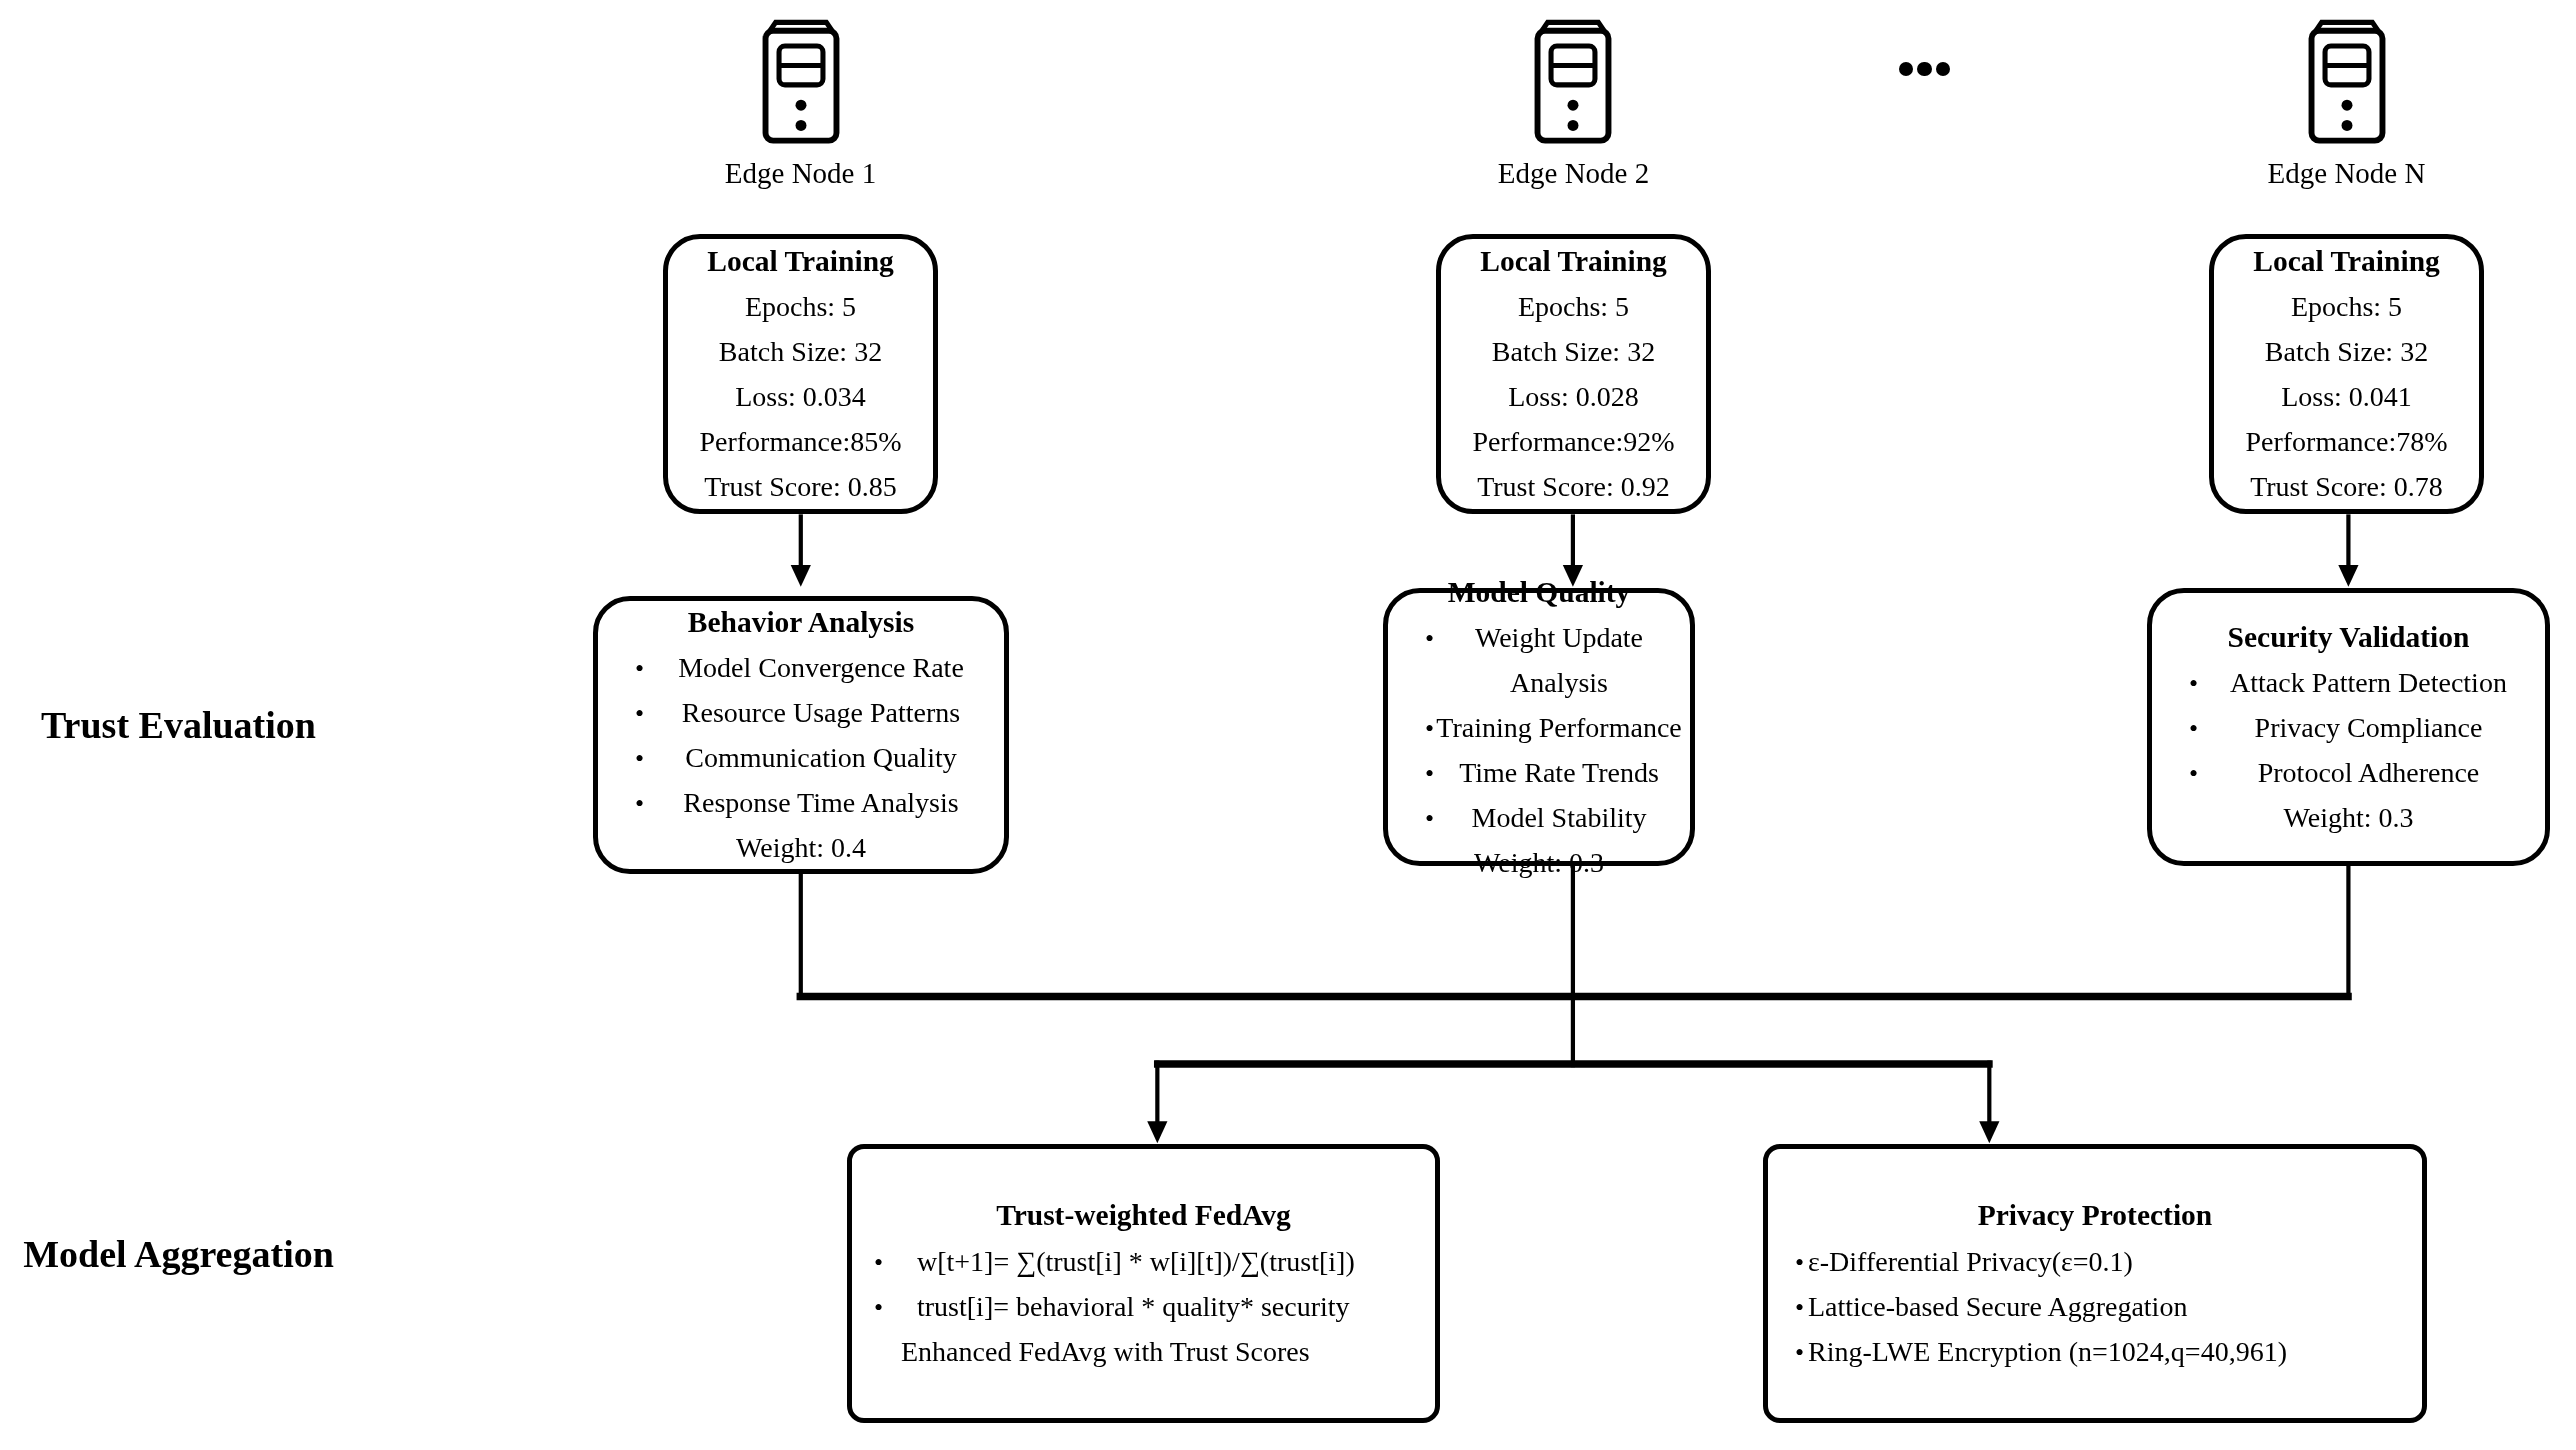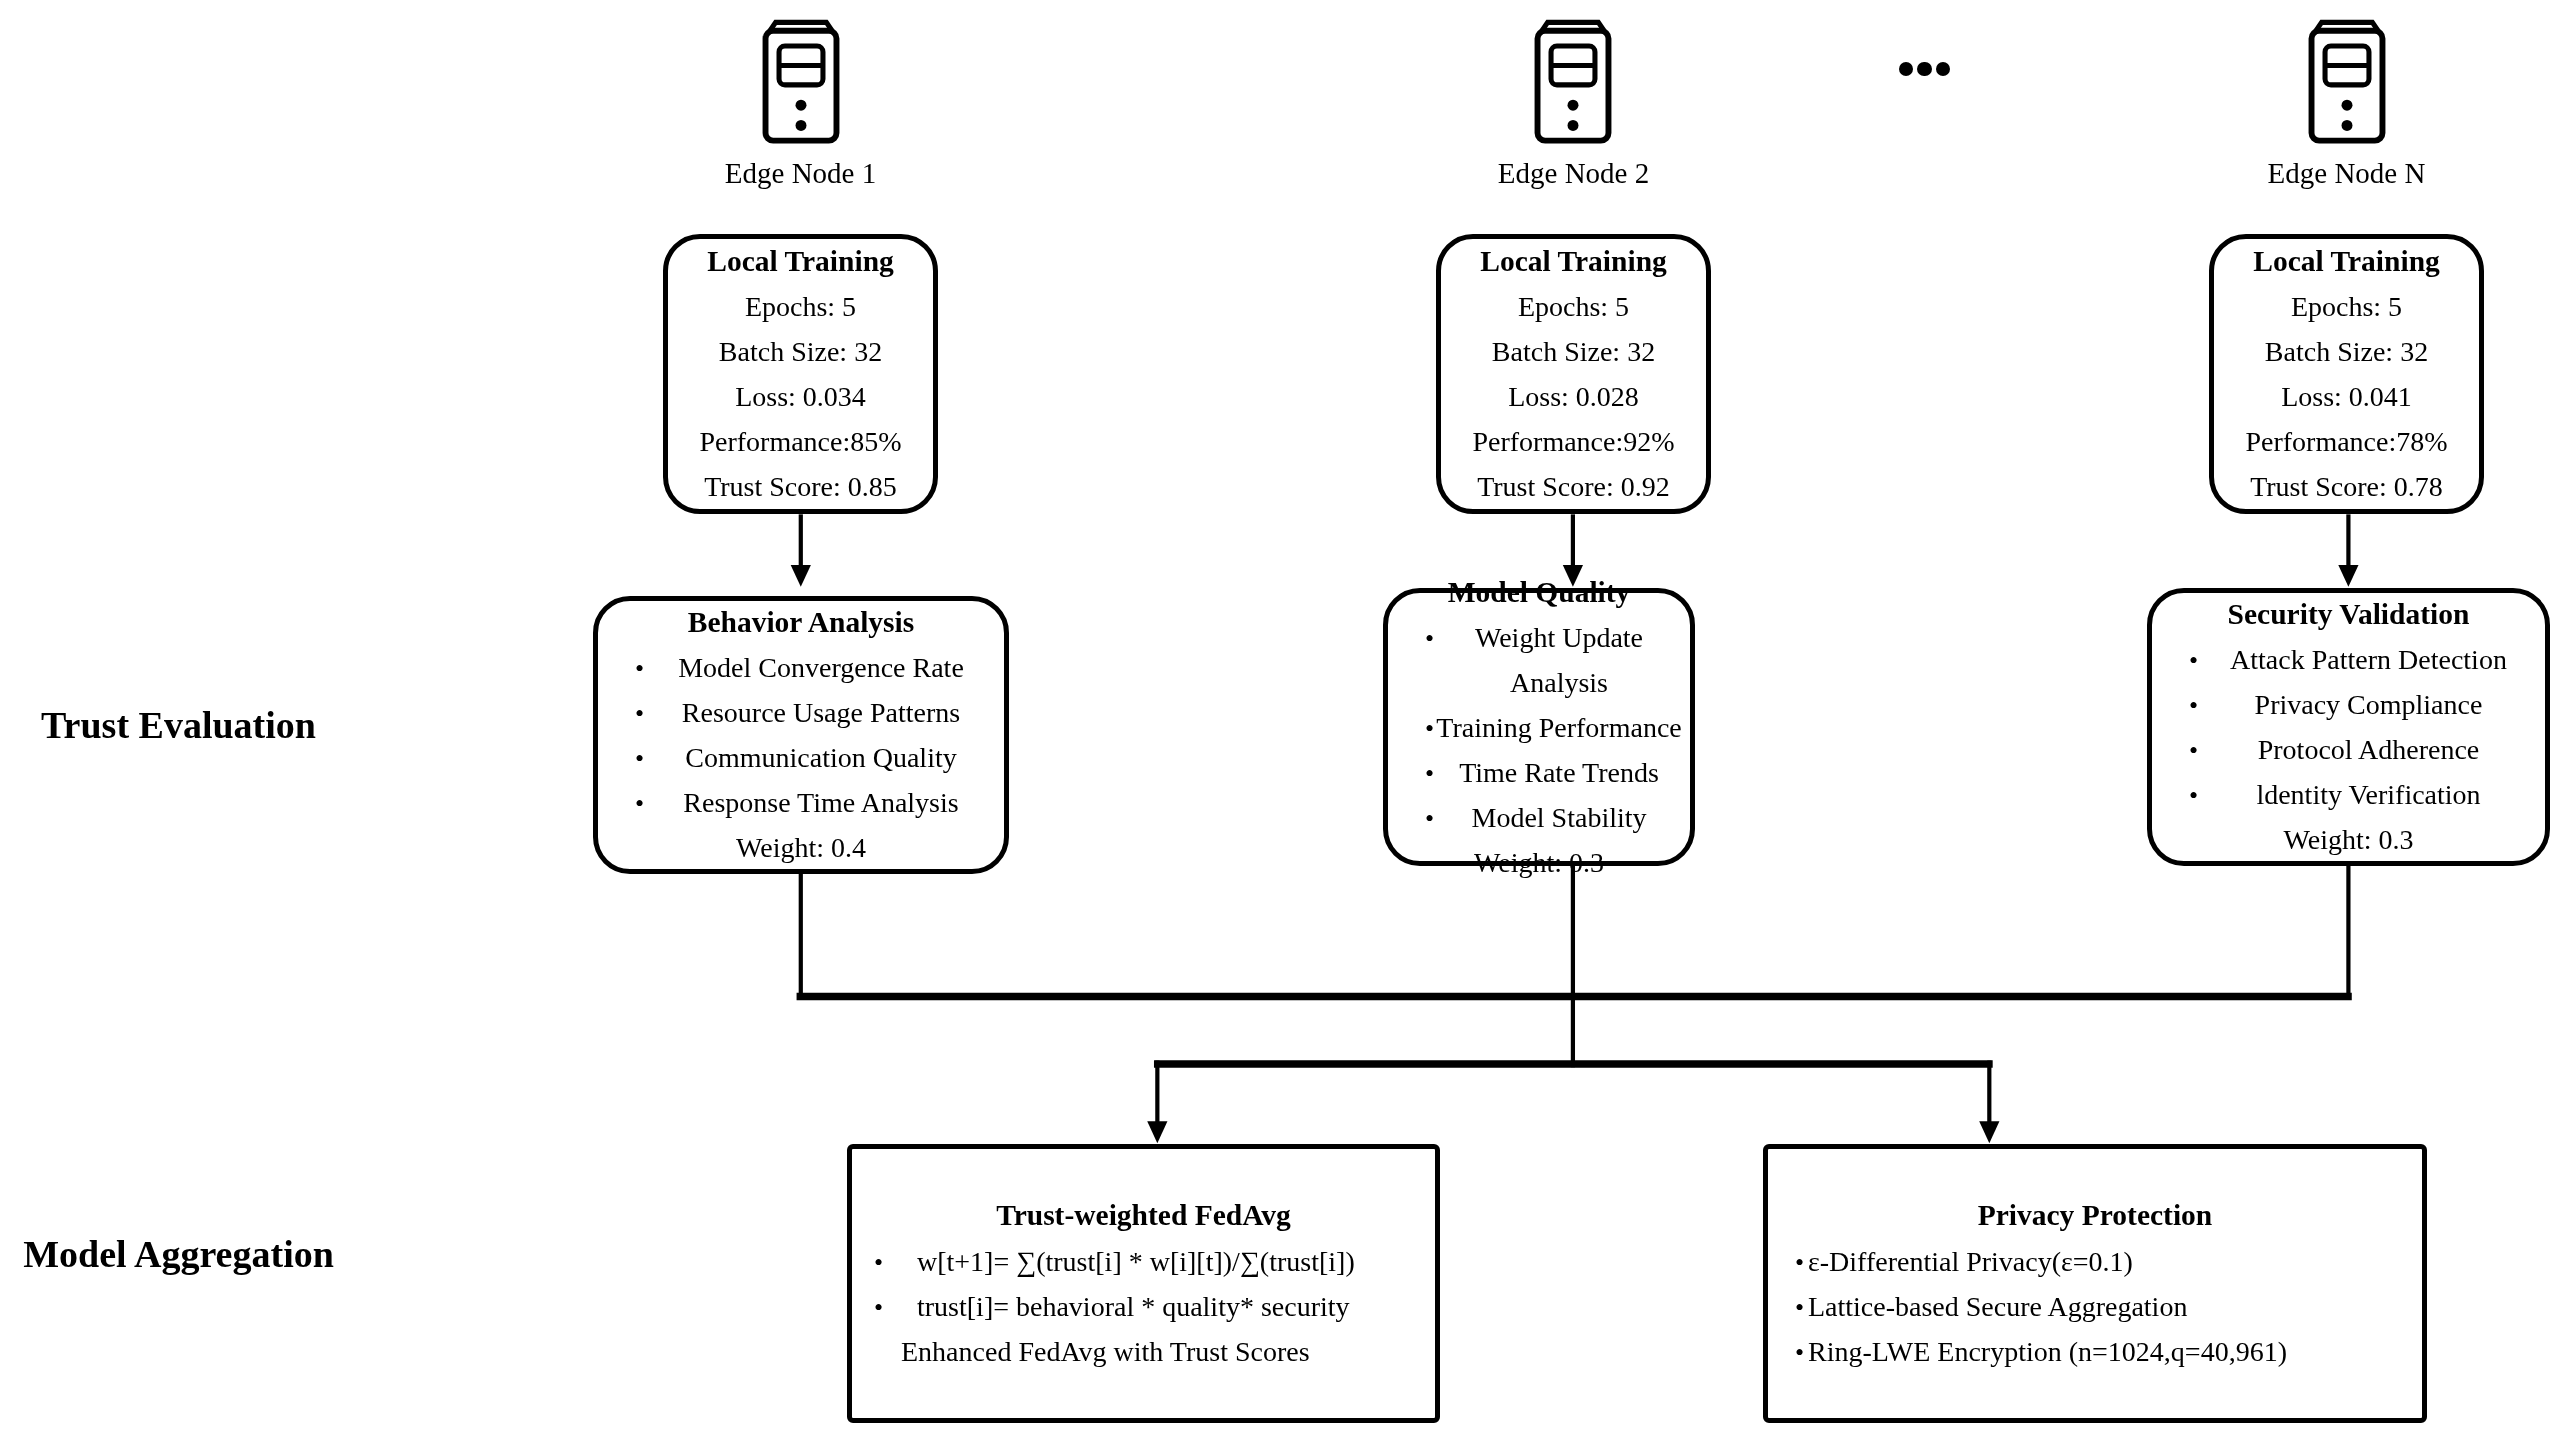--- a/index.html
+++ b/index.html
@@ -29,21 +29,21 @@
     border:5px solid #000;border-radius:37px;
     display:flex;flex-direction:column;justify-content:center;
     text-align:center;box-sizing:border-box;
   }
   .box-title{font-weight:bold;font-size:29.5px;line-height:45px;}
   .box-line{font-size:28px;line-height:45px;}
   .li{position:relative;font-size:28px;line-height:45px;padding-left:40px;}
   .li .dot{position:absolute;left:37px;top:0;}
   .li .dot::before{content:"\2022";font-size:26px;}
 
-  .agg{border-radius:6px;}
+  .agg{border-radius:17px;}
   .agg .box-title{margin-bottom:1.7px;}
   .fedavg .li{text-align:left;padding-left:65px;}
   .fedavg .li .dot{left:22px;}
   .fedavg .box-footer{font-size:28px;line-height:45px;text-align:left;padding-left:49px;}
   .privacy .li{text-align:left;}
   .privacy .li .dot{left:27px;}
 
   .stage-label{
     position:absolute;left:0;width:357px;text-align:center;
     font-weight:bold;font-size:38px;line-height:42px;
@@ -152,21 +152,20 @@
     <div class="li"><span class="dot"></span><span>Training Performance</span></div>
     <div class="li"><span class="dot"></span><span>Time Rate Trends</span></div>
     <div class="li"><span class="dot"></span><span>Model Stability</span></div>
     <div class="box-line">Weight: 0.3</div>
   </div>
   <div class="box eval" style="left:2147px;top:588px;width:403px;height:278px">
     <div class="box-title">Security Validation</div>
     <div class="li"><span class="dot"></span><span>Attack Pattern Detection</span></div>
     <div class="li"><span class="dot"></span><span>Privacy Compliance</span></div>
     <div class="li"><span class="dot"></span><span>Protocol Adherence</span></div>
-    <div class="li"><span class="dot"></span><span>ldentity Verification</span></div>
     <div class="box-line">Weight: 0.3</div>
   </div>
 
   <div class="box agg fedavg" style="left:847px;top:1144px;width:593px;height:279px">
     <div class="box-title">Trust-weighted FedAvg</div>
     <div class="li"><span class="dot"></span><span>w[t+1]= ∑(trust[i] * w[i][t])/∑(trust[i])</span></div>
     <div class="li"><span class="dot"></span><span>trust[i]= behavioral * quality* security</span></div>
     <div class="box-footer">Enhanced FedAvg with Trust Scores</div>
   </div>
   <div class="box agg privacy" style="left:1763px;top:1144px;width:664px;height:279px">

